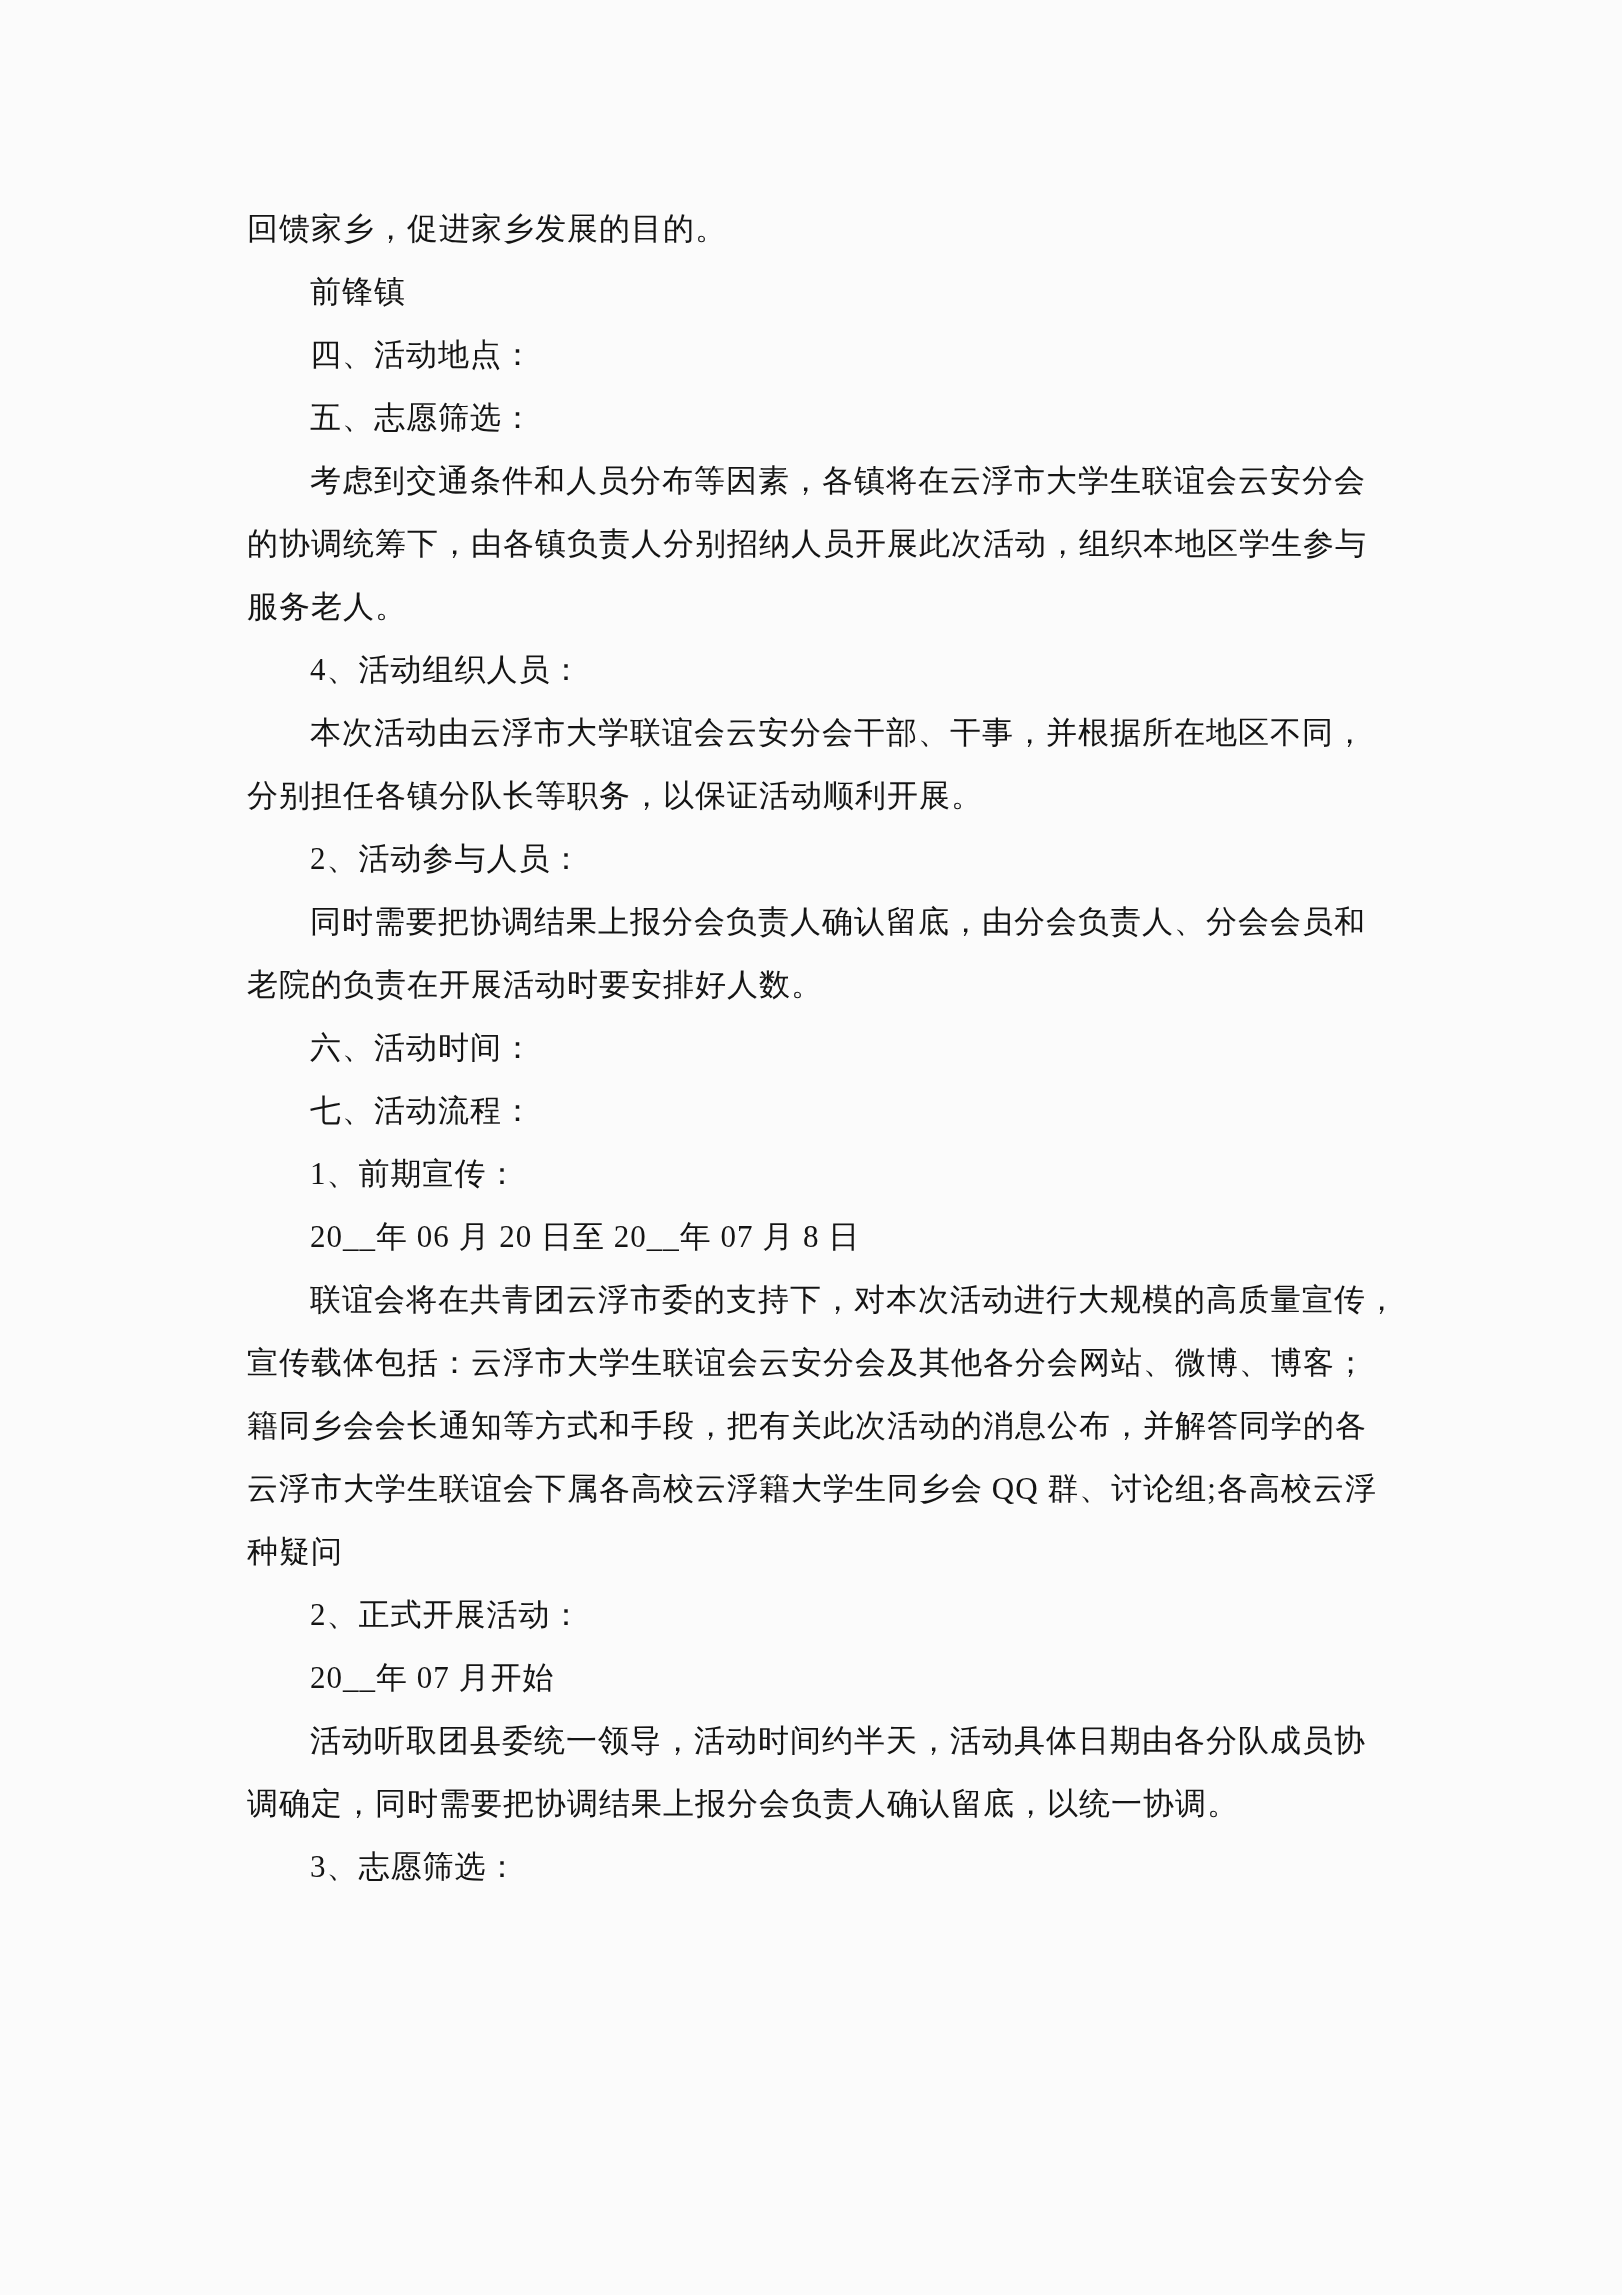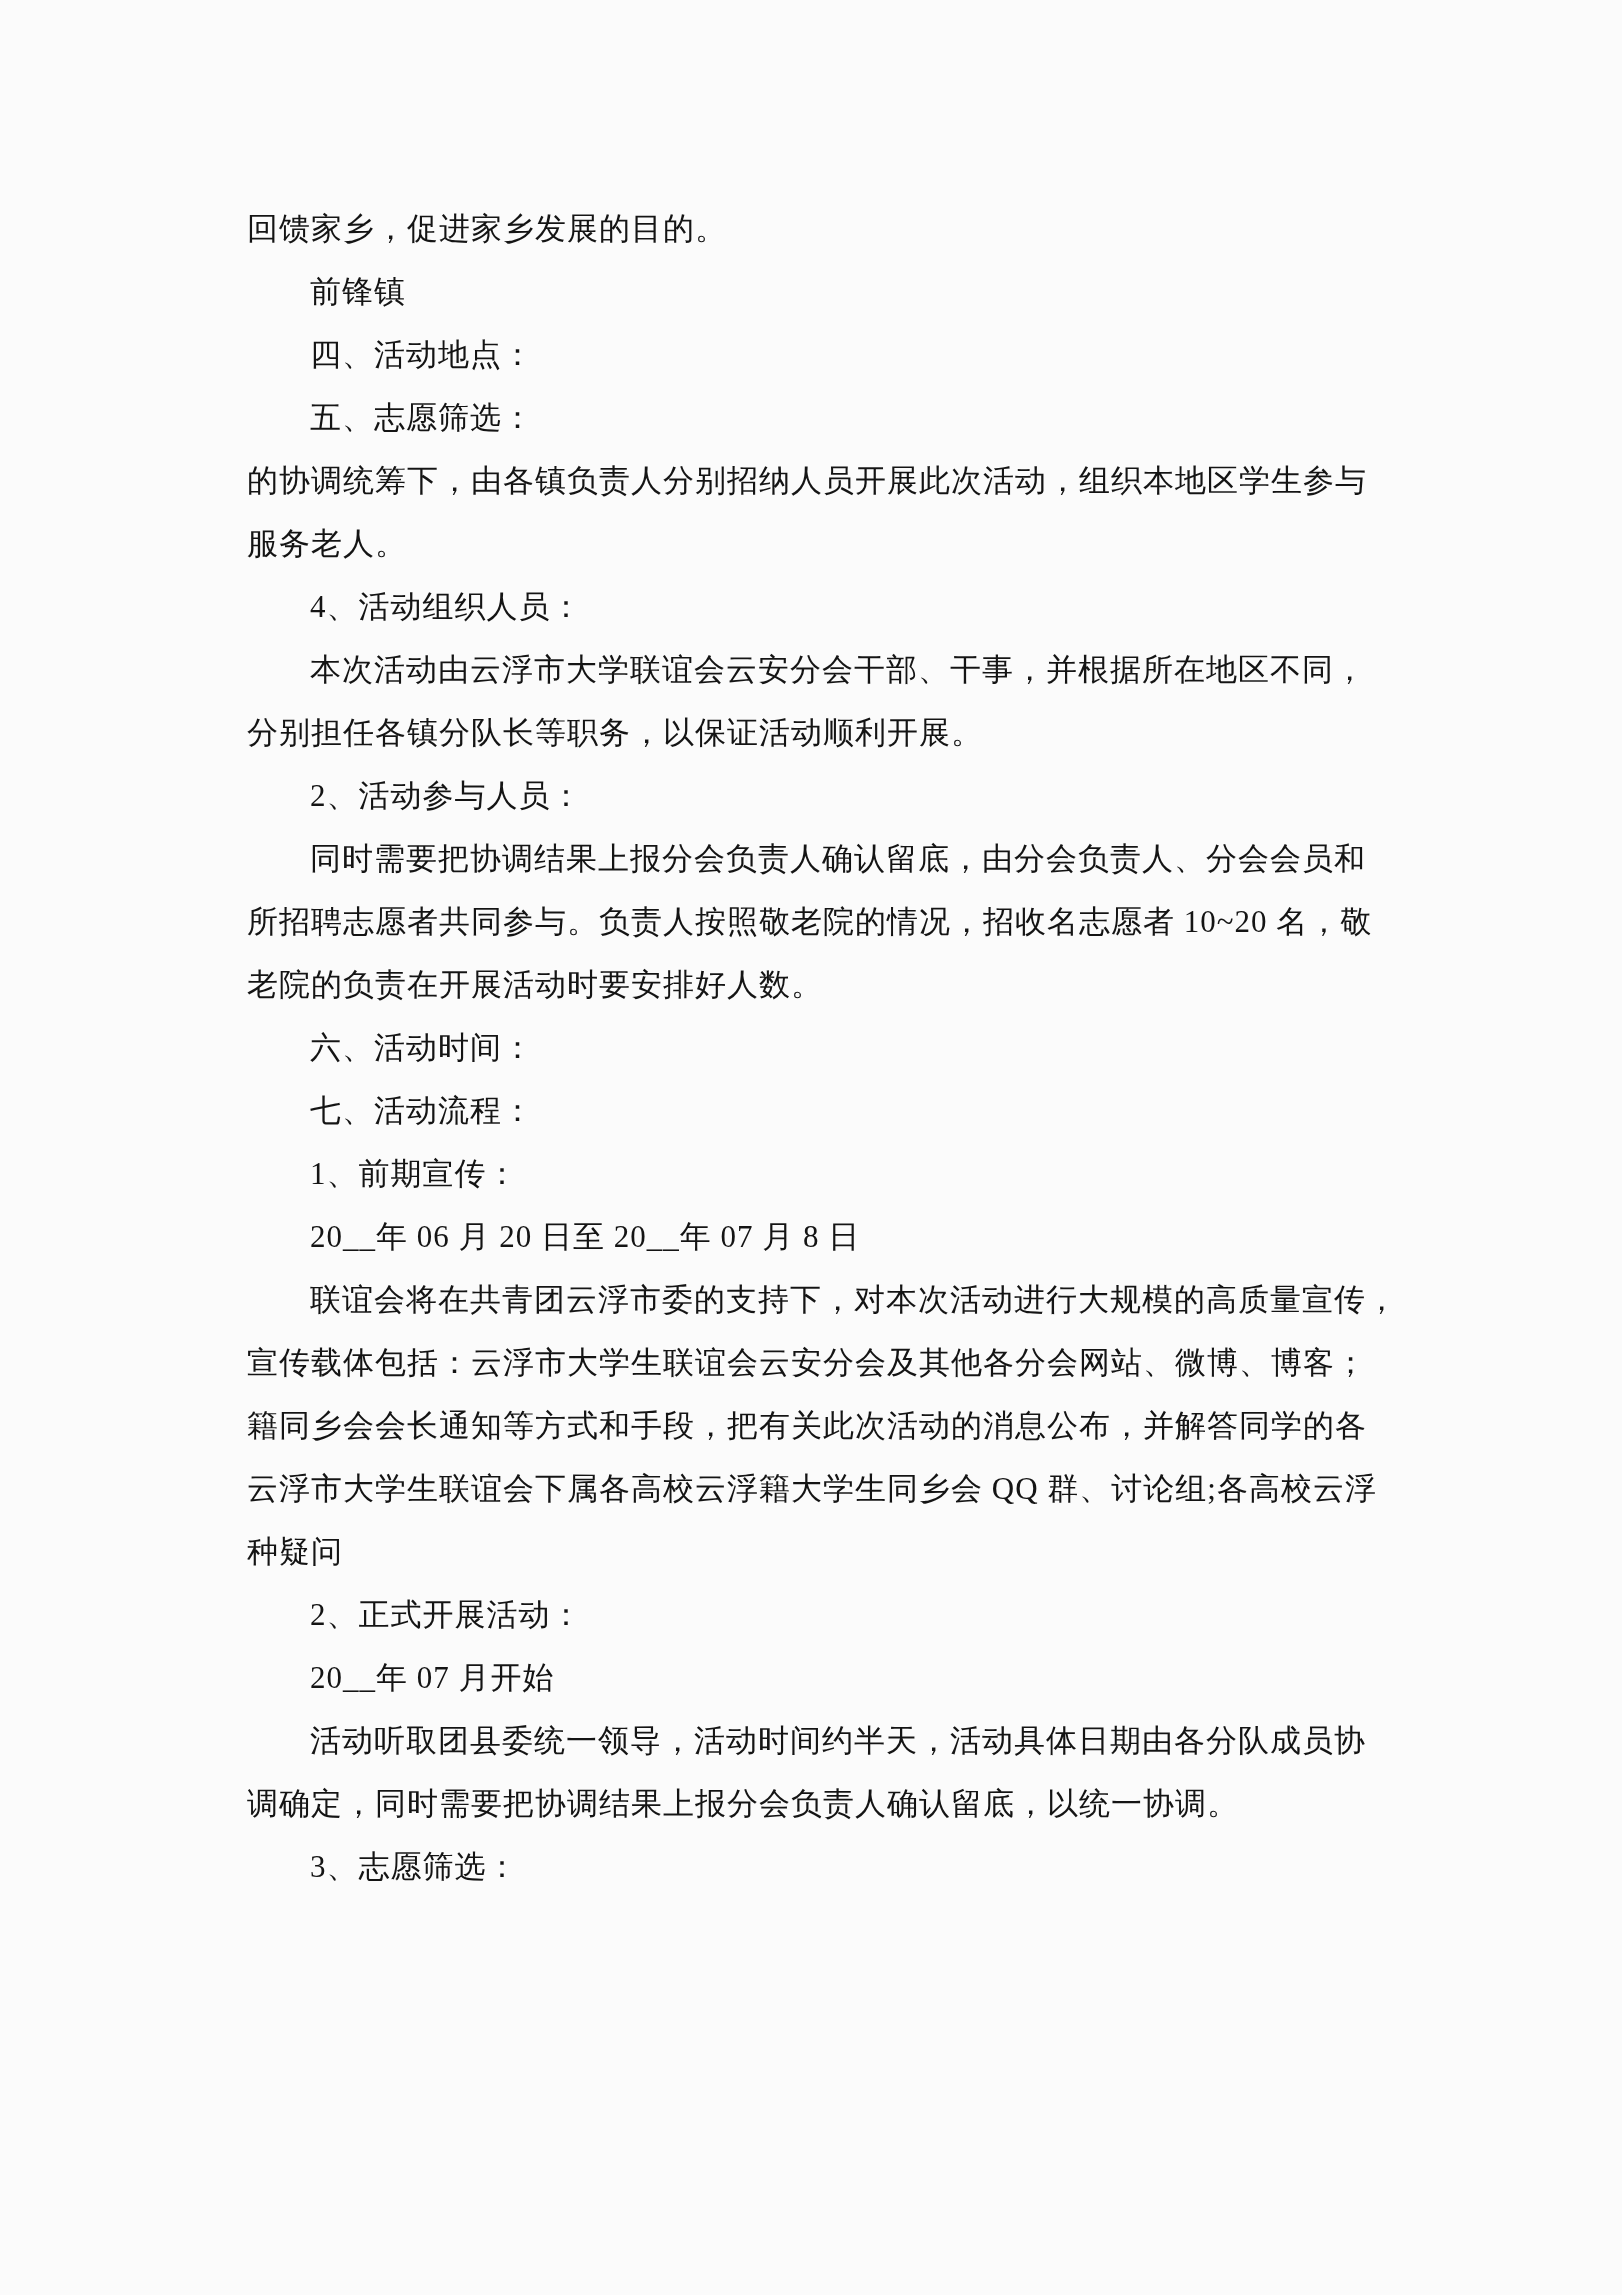--- a/index.html
+++ b/index.html
@@ -41,28 +41,28 @@
 </style>
 </head>
 <body style="background: rgb(251, 251, 251);">
 
 <div class="page" style="background: rgb(251, 251, 251); color: rgb(20, 20, 20);">
   <div class="text-block">
       <div class="line">回馈家乡，促进家乡发展的目的。</div>
       <div class="line indent">前锋镇</div>
       <div class="line indent">四、活动地点：</div>
       <div class="line indent">五、志愿筛选：</div>
+      <div class="line indent">考虑到交通条件和人员分布等因素，各镇将在云浮市大学生联谊会云安分会</div>
       <div class="line">的协调统筹下，由各镇负责人分别招纳人员开展此次活动，组织本地区学生参与</div>
       <div class="line">服务老人。</div>
       <div class="line indent">4、活动组织人员：</div>
       <div class="line indent">本次活动由云浮市大学联谊会云安分会干部、干事，并根据所在地区不同，</div>
       <div class="line">分别担任各镇分队长等职务，以保证活动顺利开展。</div>
       <div class="line indent">2、活动参与人员：</div>
       <div class="line indent">同时需要把协调结果上报分会负责人确认留底，由分会负责人、分会会员和</div>
-      <div class="line">所招聘志愿者共同参与。负责人按照敬老院的情况，招收名志愿者 10~20 名，敬</div>
       <div class="line">老院的负责在开展活动时要安排好人数。</div>
       <div class="line indent">六、活动时间：</div>
       <div class="line indent">七、活动流程：</div>
       <div class="line indent">1、前期宣传：</div>
       <div class="line indent">20__年 06 月 20 日至 20__年 07 月 8 日</div>
       <div class="line indent">联谊会将在共青团云浮市委的支持下，对本次活动进行大规模的高质量宣传，</div>
       <div class="line">宣传载体包括：云浮市大学生联谊会云安分会及其他各分会网站、微博、博客；</div>
       <div class="line">籍同乡会会长通知等方式和手段，把有关此次活动的消息公布，并解答同学的各</div>
       <div class="line">云浮市大学生联谊会下属各高校云浮籍大学生同乡会 QQ 群、讨论组;各高校云浮</div>
       <div class="line">种疑问</div>

